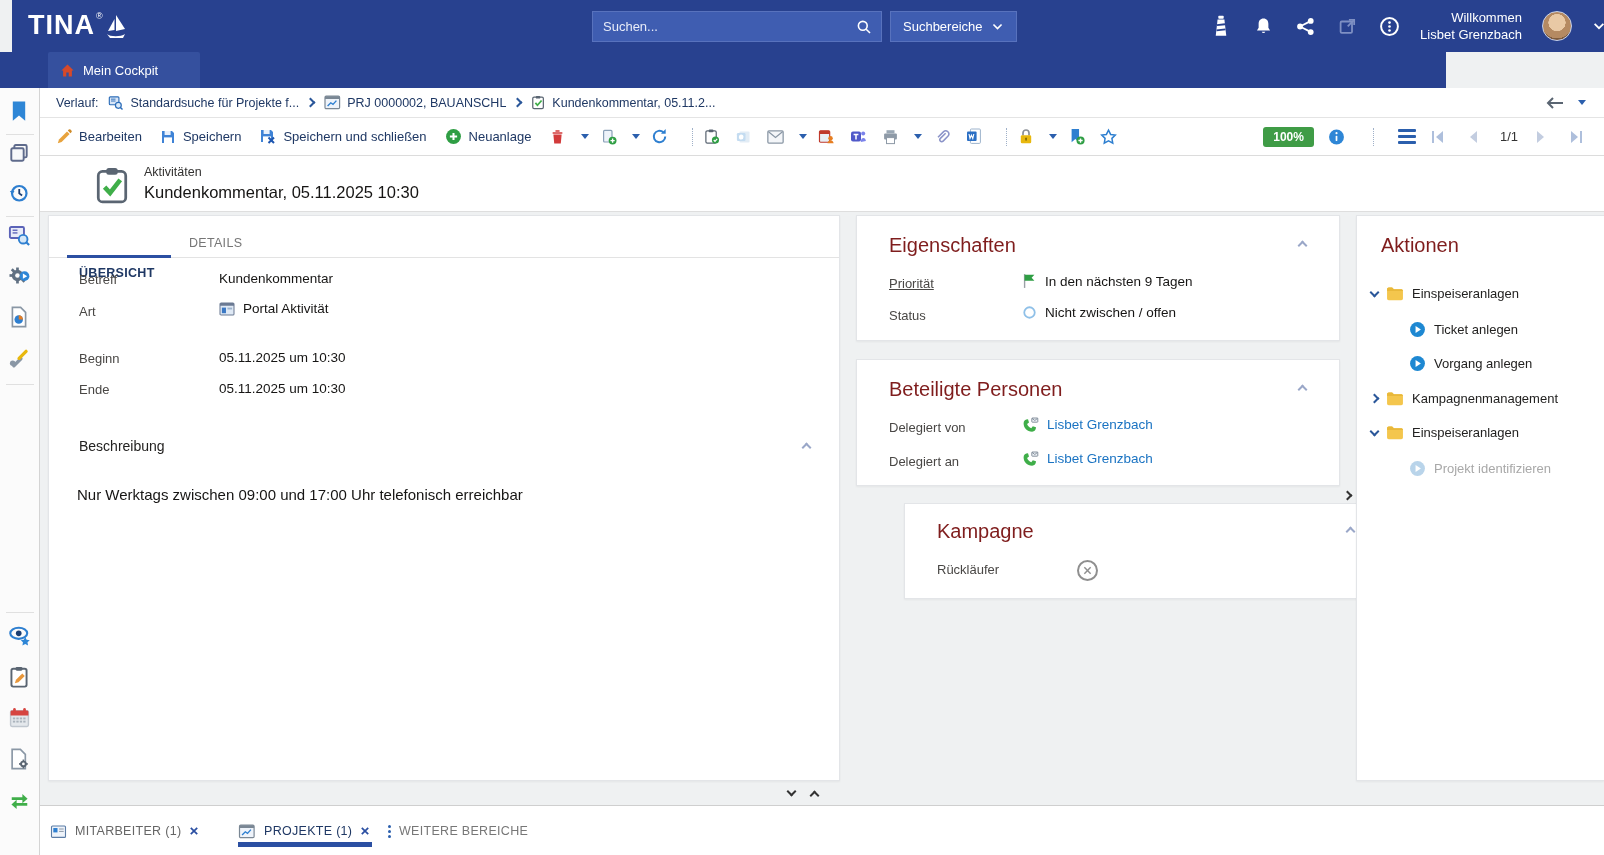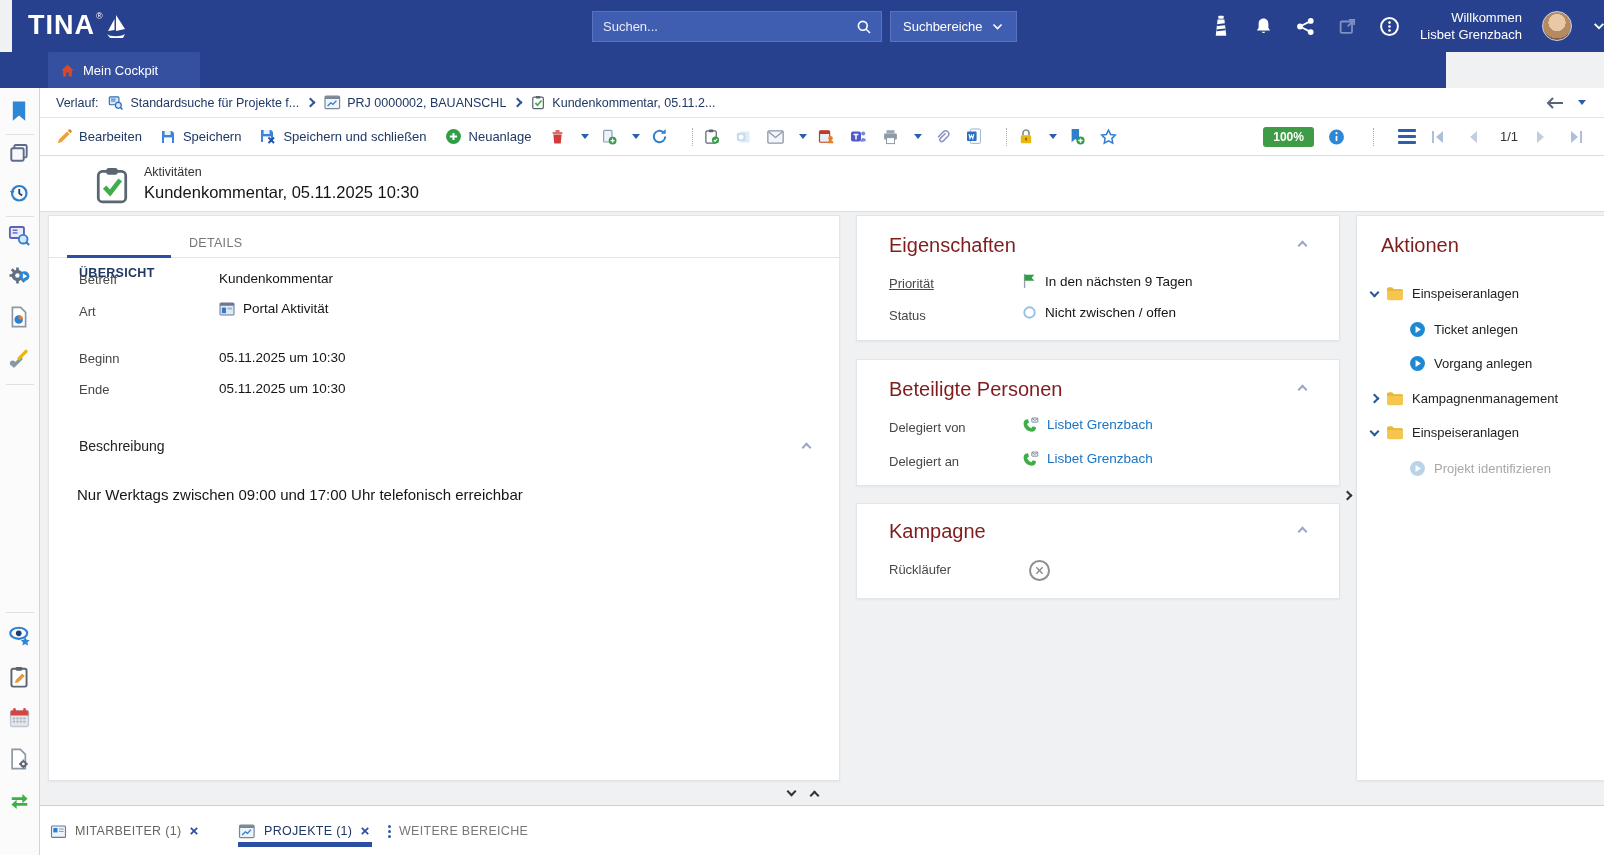--- a/index.html
+++ b/index.html
@@ -611,21 +611,21 @@
   <span class="fld-value" style="left:165px; top:91px;">
     <svg width="17" height="15" viewBox="0 0 17 15">
         <path d="M1.6 6.2c0-2.4 1.9-3.9 4.4-3.9l1 3.2-1.9 1.5c.8 2.1 2.1 3.4 4.2 4.2l1.5-1.9 3.2 1c0 2.5-1.5 4.4-3.9 4.4-4.9 0-8.5-3.6-8.5-8.5z" fill="#3fae49"></path>
         <rect x="9.8" y="1" width="6" height="4.2" rx=".6" fill="#eef2f6" stroke="#7a8794" stroke-width=".9"></rect>
         <path d="M10 1.3l2.8 2.2 2.8-2.2" stroke="#7a8794" stroke-width=".9" fill="none"></path>
       </svg>
     <span class="link">Lisbet Grenzbach</span>
   </span>
 </div>
 
-<div class="card" style="left:856px; top:503px; width:484px; height:96px;">
+<div class="card" style="left:904px; top:503px; width:484px; height:96px;">
   <span class="card-title" style="left:32px; top:16px;">Kampagne</span>
   <span class="chev up gray abs" style="left:442px; top:24px;"></span>
   <span class="fld-label" style="left:32px; top:58px;">Rückläufer</span>
   <span class="abs" style="left:178px; top:60px;">
     <span class="toggle">
       <span class="knob">
         <svg viewBox="0 0 10 10">
             <path d="M1.5 1.5l7 7M8.5 1.5l-7 7" stroke="#8f8f8f" stroke-width="1.6"></path>
           </svg>
       </span>

